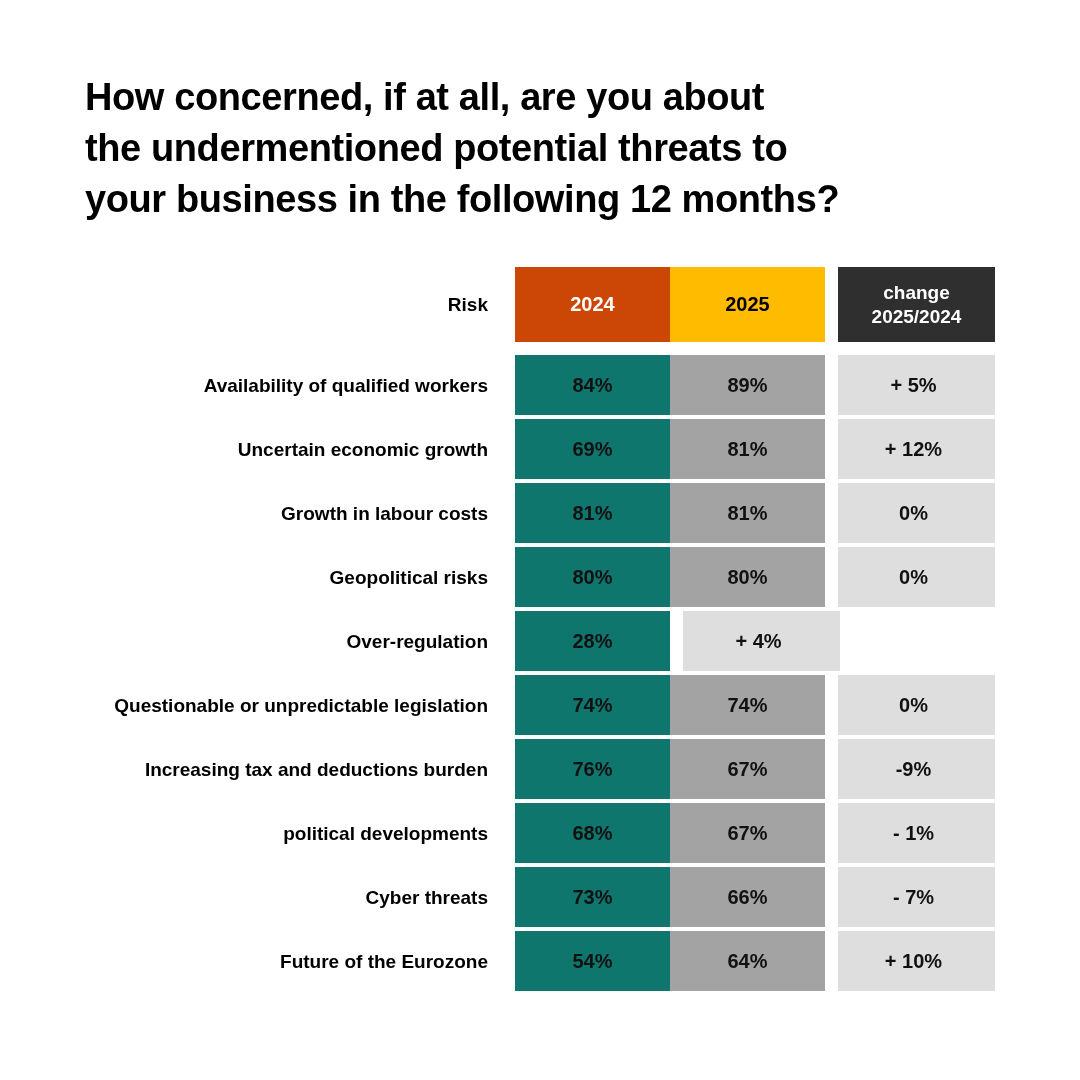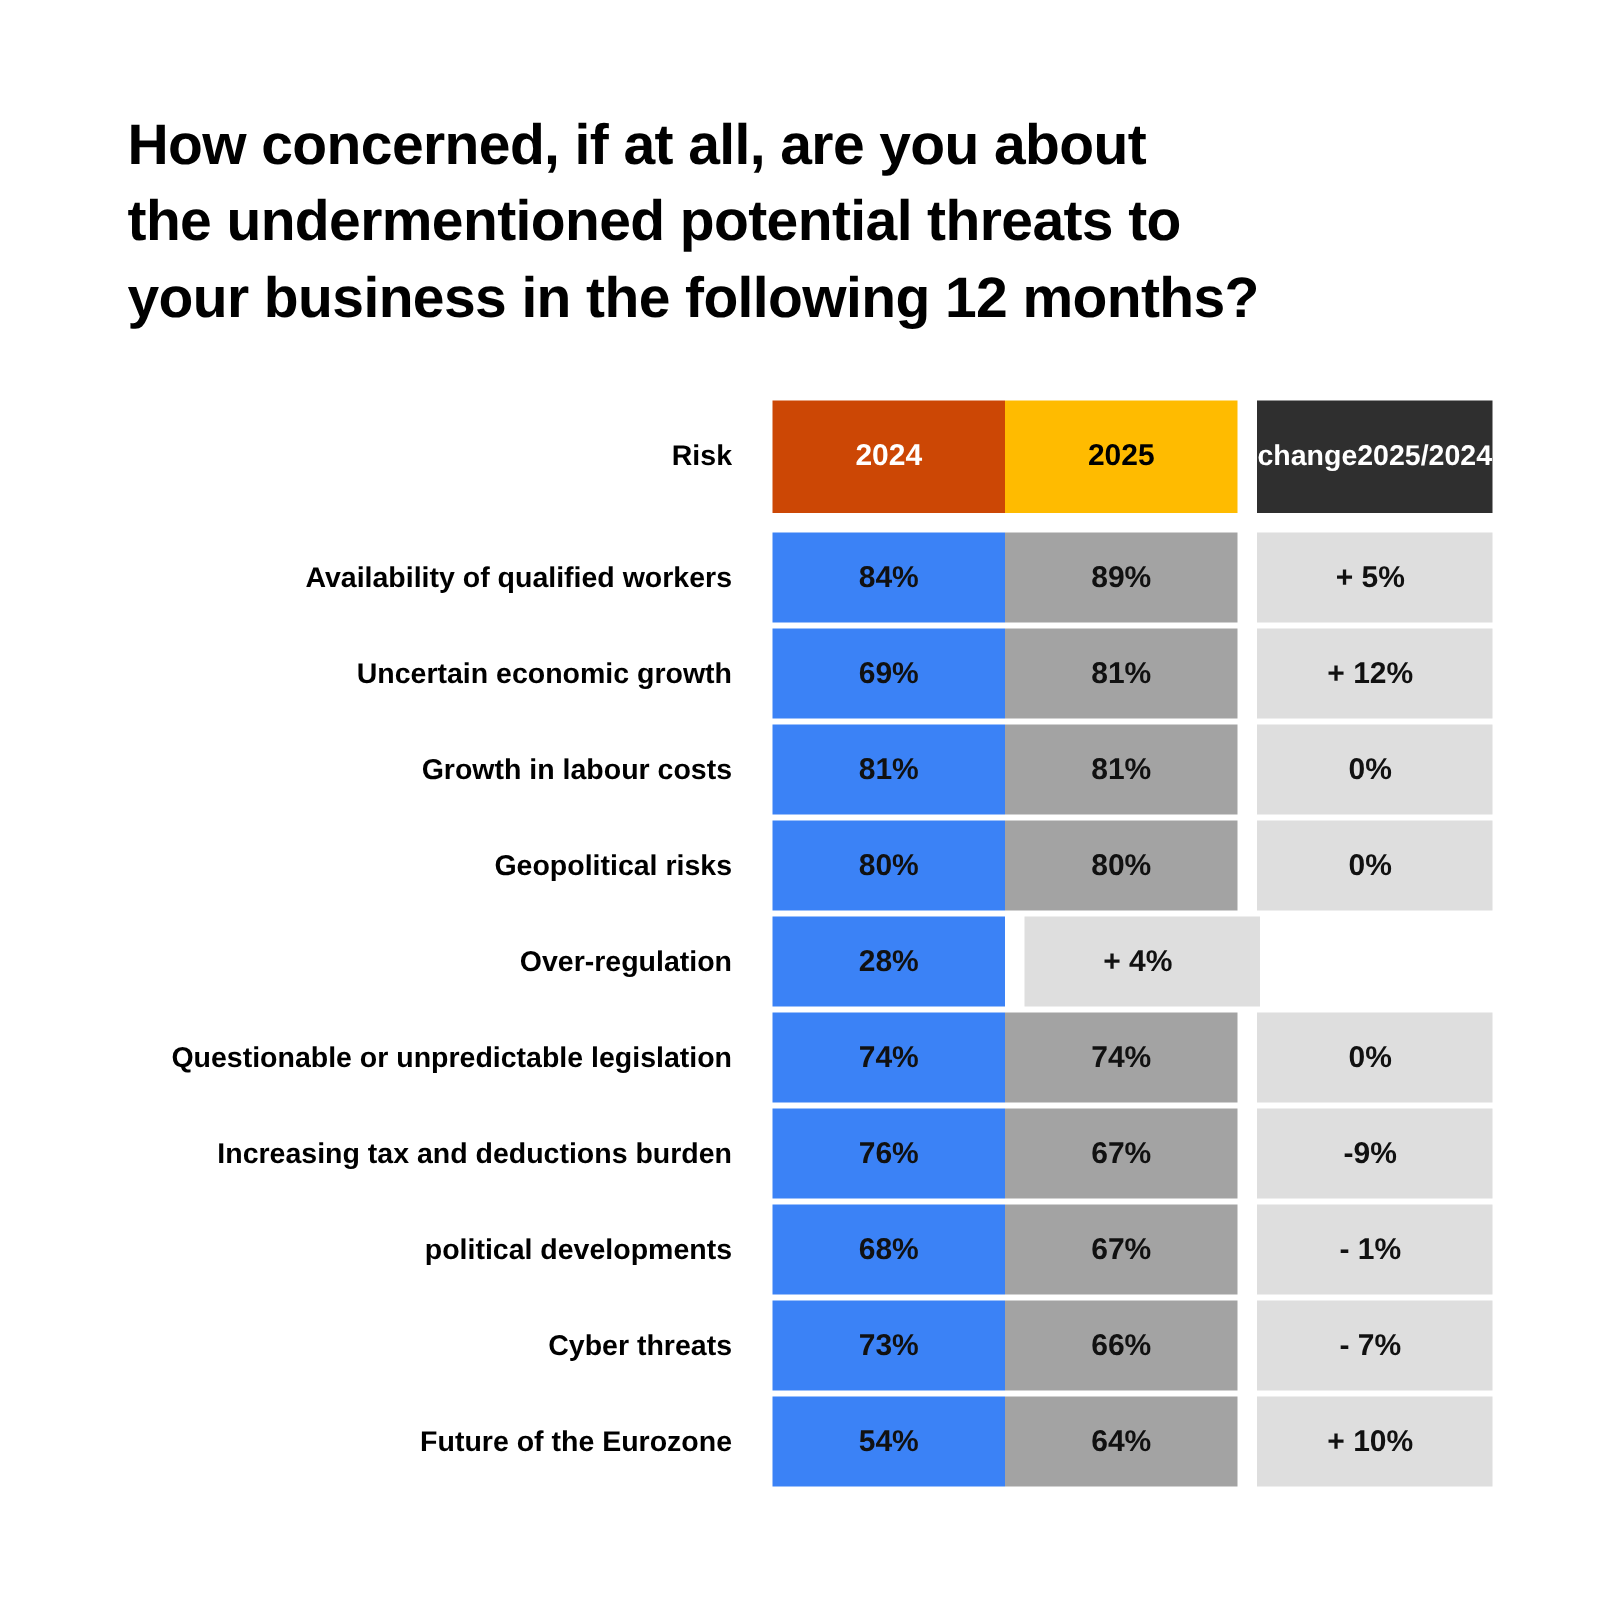--- a/index.html
+++ b/index.html
@@ -74,21 +74,21 @@
   .c-2024, .c-2025 {
     flex: 0 0 155px;
     display: flex;
     align-items: center;
     justify-content: center;
     font-size: 20px;
     font-weight: bold;
     color: #111111;
     box-sizing: border-box;
   }
-  .c-2024 { background: #3b82f6; }
+  .c-2024 { background: #0f766e; }
   .c-2025 { background: #a3a3a3; }
 
   .c-change {
     flex: 0 0 157px;
     display: flex;
     align-items: center;
     justify-content: center;
     font-size: 20px;
     font-weight: bold;
     color: #111111;
@@ -115,21 +115,21 @@
     font-size: 20px;
     font-weight: bold;
   }
   .h-change {
     background: #2f2f2f;
     color: #ffffff;
     font-size: 19px;
     font-weight: bold;
     line-height: 24px;
     text-align: center;
-    flex-direction: row;
+    flex-direction: column;
     padding-right: 0px;
   }
   .h-change span { display: block; }
 </style>
 </head>
 <body>
 
 <div class="title">
   <span class="tline">How concerned, if at all, are you about</span>
   <span class="tline">the undermentioned potential threats to</span>

